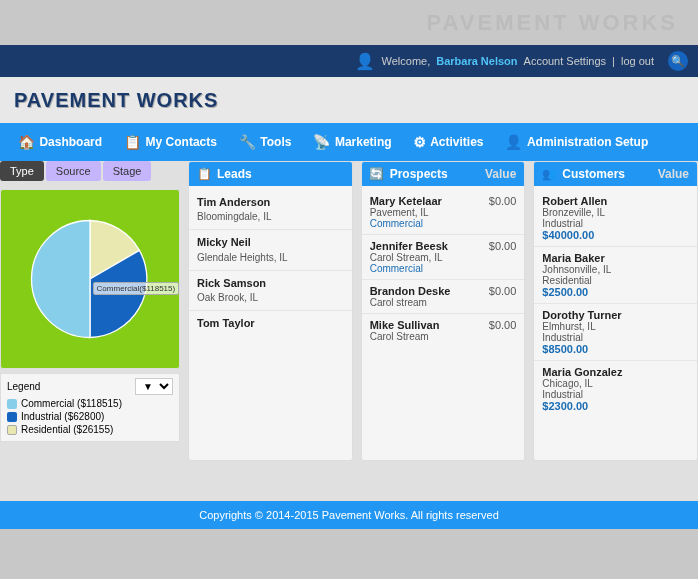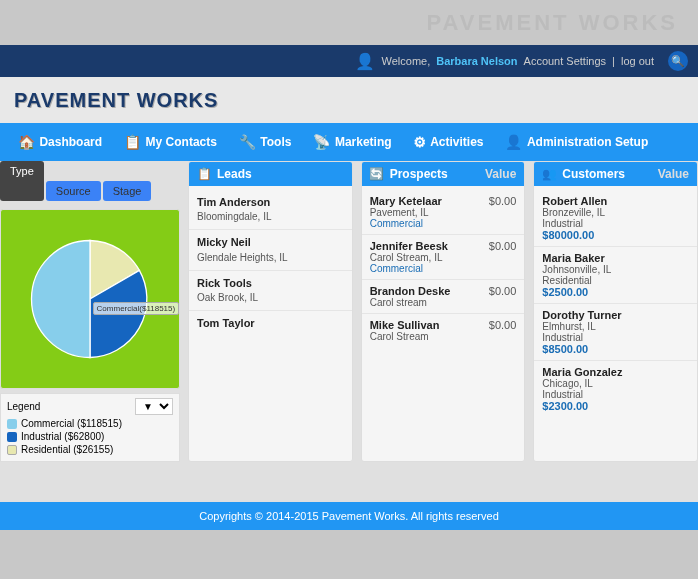--- a/index.html
+++ b/index.html
@@ -101,21 +101,21 @@
     }
     .filter-tab {
       background: #555;
       color: #fff;
       font-size: 11px;
       padding: 4px 10px;
       border-radius: 3px;
       cursor: pointer;
     }
     .filter-tab.active { background: #444; }
-    .filter-tab.light { background: #3b82f6; color: #333; margin-top: 20px; }
+    .filter-tab.light { background: #c4b5fd; color: #333; }
 
     .chart-container {
       background: #84cc16;
       border: 1px solid #ddd;
       border-radius: 3px;
       padding: 8px;
       height: 180px;
       position: relative;
       display: flex;
       align-items: center;
@@ -356,21 +356,21 @@
       <div class="panel-body">
         <div class="panel-row">
           <div class="row-name">Tim Anderson</div>
           <div class="row-location">Bloomingdale, IL</div>
         </div>
         <div class="panel-row">
           <div class="row-name">Micky Neil</div>
           <div class="row-location">Glendale Heights, IL</div>
         </div>
         <div class="panel-row">
-          <div class="row-name">Rick Tools</div>
+          <div class="row-name">Rick Samson</div>
           <div class="row-location">Oak Brook, IL</div>
         </div>
         <div class="panel-row">
           <div class="row-name">Tom Taylor</div>
         </div>
       </div>
     </div>
 
     <div class="panel">
       <div class="panel-header">
@@ -422,21 +422,21 @@
         </div>
         <span class="value-label">Value</span>
       </div>
       <div class="panel-body">
         <div class="customer-row">
           <div style="flex:1;">
             <div class="row-name">Robert Allen</div>
             <div class="row-location">Bronzeville, IL</div>
             <div class="row-location">Industrial</div>
           </div>
-          <div class="customer-value">$80000.00</div>
+          <div class="customer-value">$40000.00</div>
         </div>
         <div class="customer-row">
           <div style="flex:1;">
             <div class="row-name">Maria Baker</div>
             <div class="row-location">Johnsonville, IL</div>
             <div class="row-location">Residential</div>
           </div>
           <div class="customer-value">$2500.00</div>
         </div>
         <div class="customer-row">

